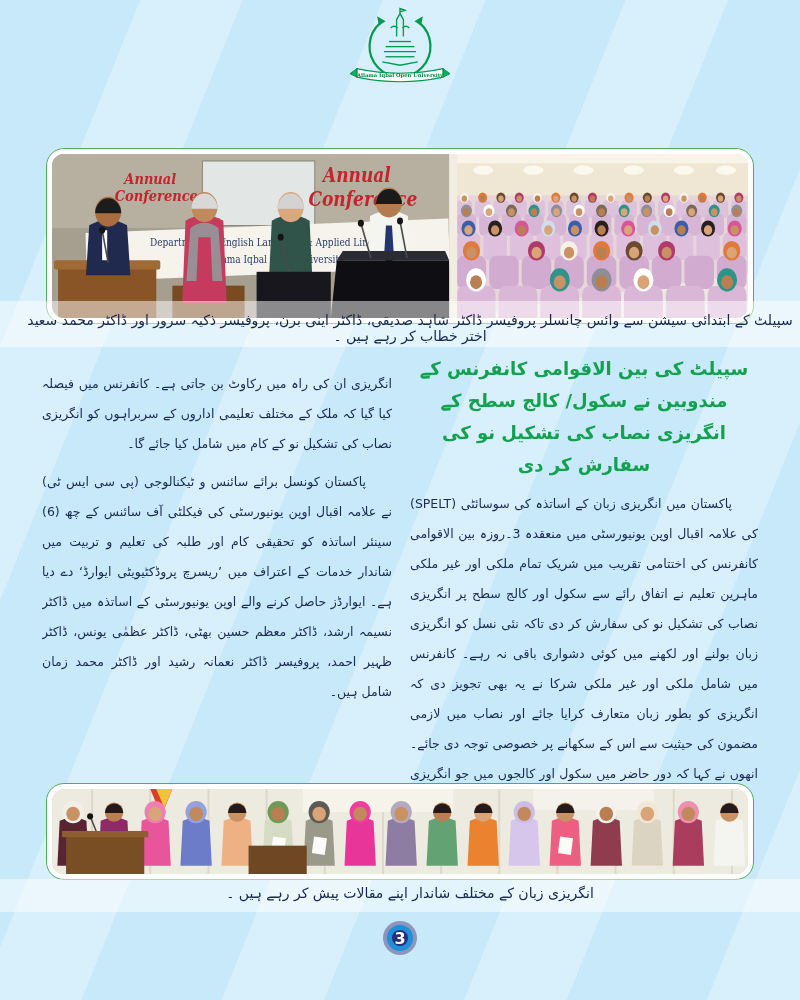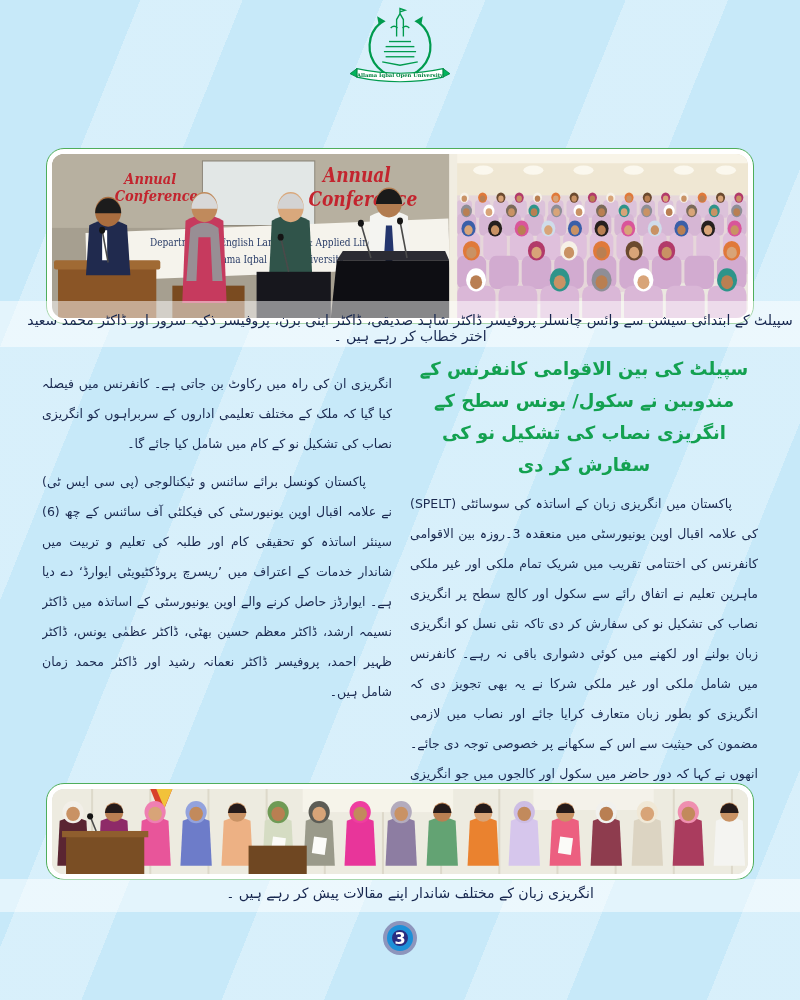--- a/index.html
+++ b/index.html
@@ -317,21 +317,21 @@
         <circle cx="673.1428571428571" cy="111" r="6" fill="#b97f52"></circle>
         <rect x="396" y="0" width="8" height="142" fill="#f1ede1"></rect>
       </svg>
   </div>
 </div>
 
 <div class="band one"></div>
 <div class="caption one">سپیلٹ کے ابتدائی سیشن سے وائس چانسلر پروفیسر ڈاکٹر شاہد صدیقی، ڈاکٹر اینی برن، پروفیسر ذکیہ سرور اور ڈاکٹر محمد سعید اختر خطاب کر رہے ہیں ۔</div>
 
 <div class="col right">
-  <div class="headline">سپیلٹ کی بین الاقوامی کانفرنس کے مندوبین نے سکول/ یونس سطح کے انگریزی نصاب کی تشکیل نو کی سفارش کر دی</div>
+  <div class="headline">سپیلٹ کی بین الاقوامی کانفرنس کے مندوبین نے سکول/ کالج سطح کے انگریزی نصاب کی تشکیل نو کی سفارش کر دی</div>
   <div class="body-text">پاکستان میں انگریزی زبان کے اساتذہ کی سوسائٹی (SPELT) کی علامہ اقبال اوپن یونیورسٹی میں منعقدہ 3۔روزہ بین الاقوامی کانفرنس کی اختتامی تقریب میں شریک تمام ملکی اور غیر ملکی ماہرین تعلیم نے اتفاق رائے سے سکول اور کالج سطح پر انگریزی نصاب کی تشکیل نو کی سفارش کر دی تاکہ نئی نسل کو انگریزی زبان بولنے اور لکھنے میں کوئی دشواری باقی نہ رہے۔ کانفرنس میں شامل ملکی اور غیر ملکی شرکا نے یہ بھی تجویز دی کہ انگریزی کو بطور زبان متعارف کرایا جائے اور نصاب میں لازمی مضمون کی حیثیت سے اس کے سکھانے پر خصوصی توجہ دی جائے۔ انھوں نے کہا کہ دور حاضر میں سکول اور کالجوں میں جو انگریزی پڑھائی جاتی ہے وہ عہد حاضر کے چیلنجز کے لئے انتہائی ناکافی ہے؛ جب ہمارے طلبہ اعلیٰ تعلیمی اداروں میں جاتے ہیں۔ ان کی راہ میں انگلش رکاوٹ بن جاتی ہے اور جب ہمارے پاکستانی طلبہ کسی ملازمت کے حصول کے لئے انٹرویو میں شامل ہوتے ہیں وہاں بھی</div>
 </div>
 
 <div class="col left">
   <div class="body-text noindent">انگریزی ان کی راہ میں رکاوٹ بن جاتی ہے۔ کانفرنس میں فیصلہ کیا گیا کہ ملک کے مختلف تعلیمی اداروں کے سربراہوں کو انگریزی نصاب کی تشکیل نو کے کام میں شامل کیا جائے گا۔</div>
   <div class="body-text">پاکستان کونسل برائے سائنس و ٹیکنالوجی (پی سی ایس ٹی) نے علامہ اقبال اوپن یونیورسٹی کی فیکلٹی آف سائنس کے چھ (6) سینئر اساتذہ کو تحقیقی کام اور طلبہ کی تعلیم و تربیت میں شاندار خدمات کے اعتراف میں ’ریسرچ پروڈکٹیویٹی ایوارڈ‘ دے دیا ہے۔ ایوارڈز حاصل کرنے والے اوپن یونیورسٹی کے اساتذہ میں ڈاکٹر نسیمہ ارشد، ڈاکٹر معظم حسین بھٹی، ڈاکٹر عظمٰی یونس، ڈاکٹر ظہیر احمد، پروفیسر ڈاکٹر نعمانہ رشید اور ڈاکٹر محمد زمان شامل ہیں۔</div>
 
 </div>
 
 <div class="photo-frame bottom">

